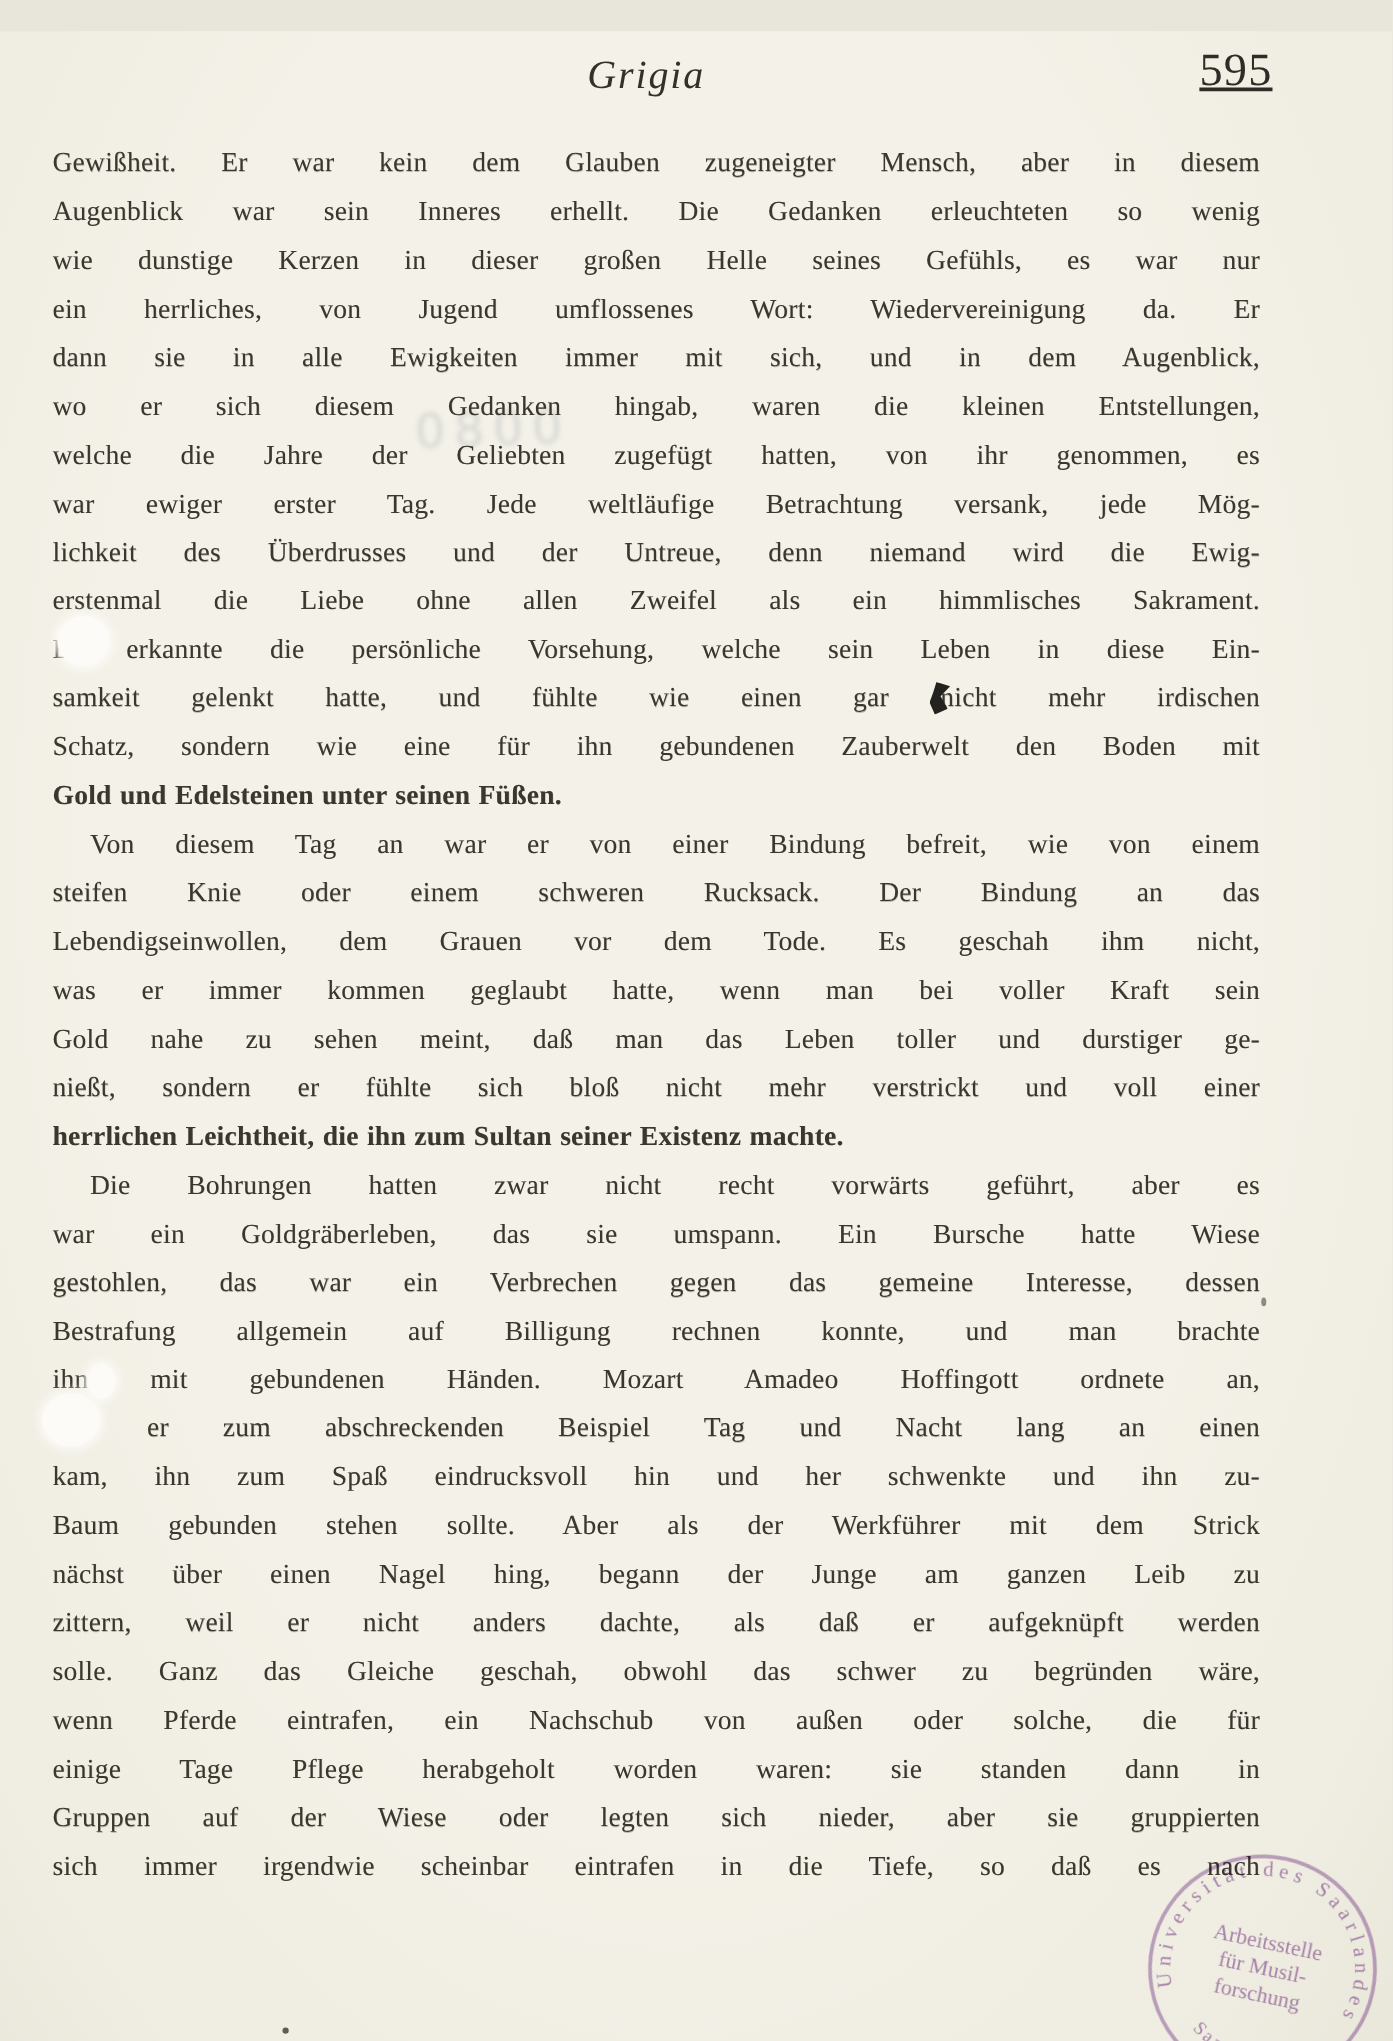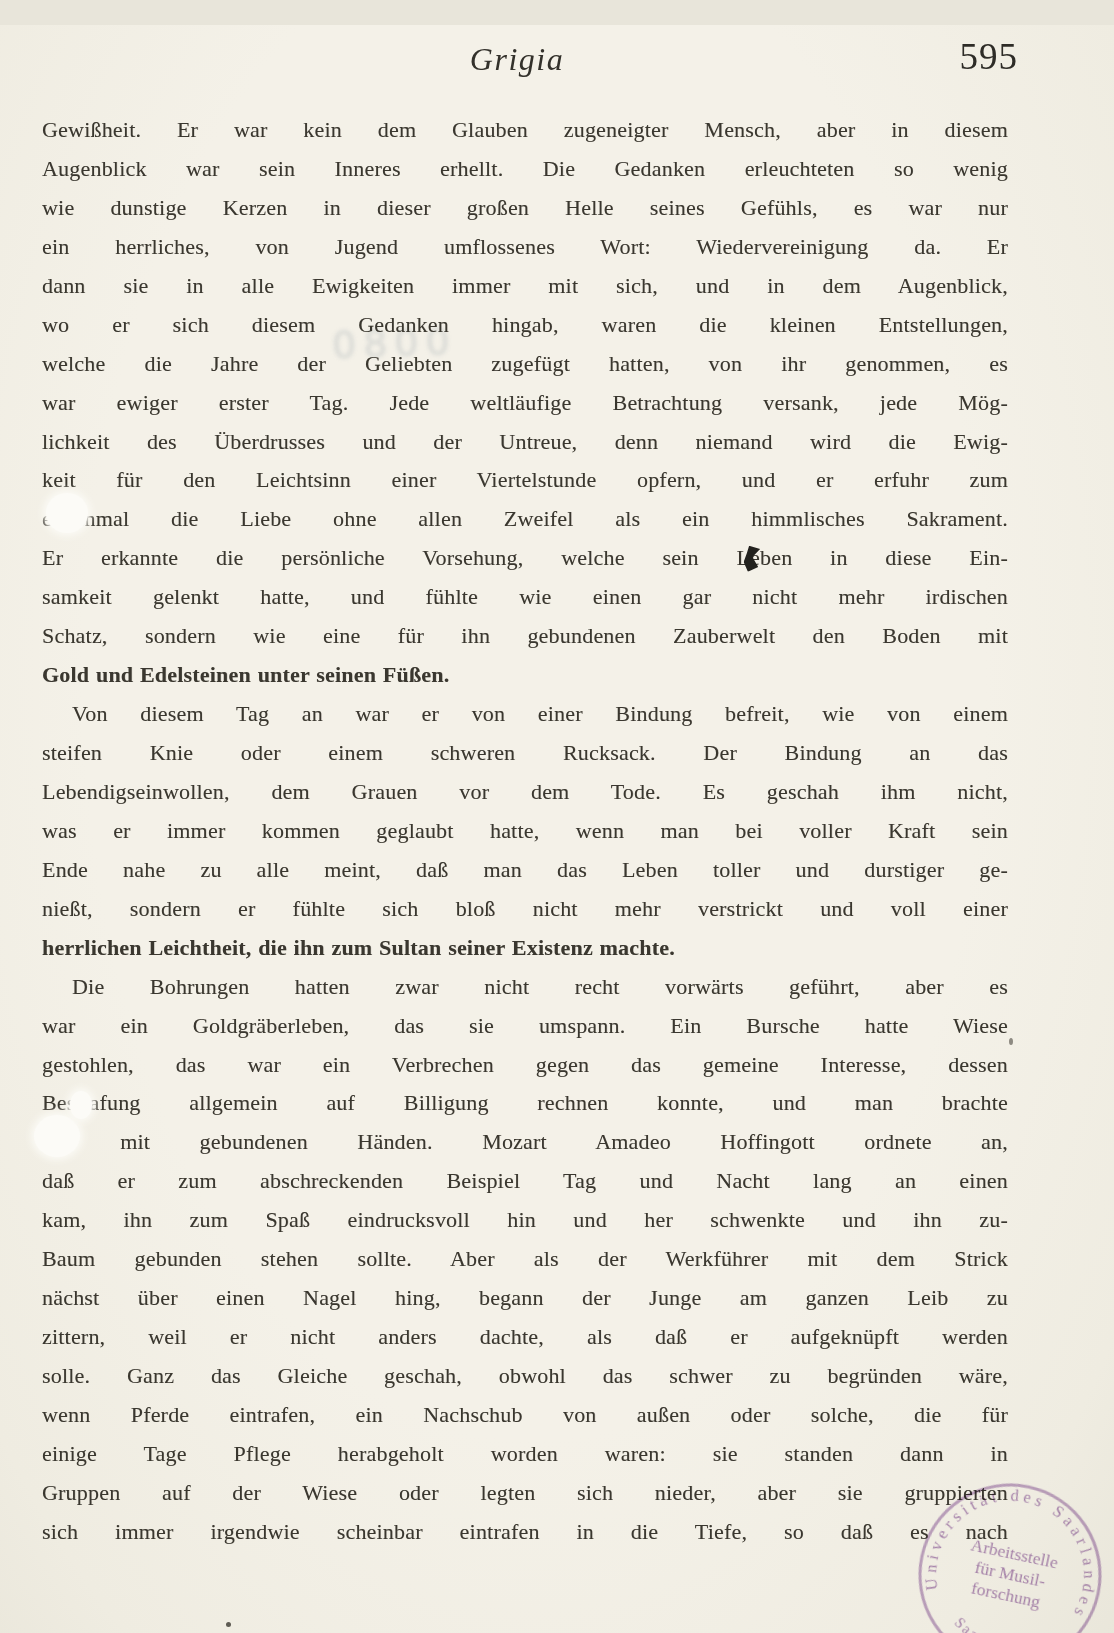--- a/index.html
+++ b/index.html
@@ -9,20 +9,21 @@
     font-family:"Liberation Serif", serif;
     margin-top:25px;
   }
   .running-title {
     position:absolute; top:16px; left:-40px; width:100%; text-align:center;
     font-style:italic; font-size:32px; color:#33312b; letter-spacing:1.5px;
   }
   .page-number {
     position:absolute; top:10px; right:96px; font-size:37px; color:#2e2c27;
     letter-spacing:1px;
+    text-decoration:underline;
   }
   .textblock {
     position:absolute; top:86px; left:42px; width:966px;
     color:#3a372f; font-size:22px;
     text-shadow: 0.3px 0.3px 0 rgba(58,55,47,0.30);
   }
   .line {
     height:38.95px; line-height:38.95px;
     text-align:justify; text-align-last:justify;
     overflow:hidden; word-spacing:1px; letter-spacing:0.2px;
@@ -81,31 +82,30 @@
   <div class="textblock" id="textblock">
       <div class="line">Gewißheit. Er war kein dem Glauben zugeneigter Mensch, aber in diesem</div>
       <div class="line">Augenblick war sein Inneres erhellt. Die Gedanken erleuchteten so wenig</div>
       <div class="line">wie dunstige Kerzen in dieser großen Helle seines Gefühls, es war nur</div>
       <div class="line">ein herrliches, von Jugend umflossenes Wort: Wiedervereinigung da. Er</div>
       <div class="line">dann sie in alle Ewigkeiten immer mit sich, und in dem Augenblick,</div>
       <div class="line">wo er sich diesem Gedanken hingab, waren die kleinen Entstellungen,</div>
       <div class="line">welche die Jahre der Geliebten zugefügt hatten, von ihr genommen, es</div>
       <div class="line">war ewiger erster Tag. Jede weltläufige Betrachtung versank, jede Mög-</div>
       <div class="line">lichkeit des Überdrusses und der Untreue, denn niemand wird die Ewig-</div>
-      <div class="line">keit für den Leichtsinn einer Viertelstunde opfern, und er erfuhr zum</div>
       <div class="line">erstenmal die Liebe ohne allen Zweifel als ein himmlisches Sakrament.</div>
       <div class="line">Er erkannte die persönliche Vorsehung, welche sein Leben in diese Ein-</div>
       <div class="line">samkeit gelenkt hatte, und fühlte wie einen gar nicht mehr irdischen</div>
       <div class="line">Schatz, sondern wie eine für ihn gebundenen Zauberwelt den Boden mit</div>
       <div class="line para-end">Gold und Edelsteinen unter seinen Füßen.</div>
       <div class="line indent">Von diesem Tag an war er von einer Bindung befreit, wie von einem</div>
       <div class="line">steifen Knie oder einem schweren Rucksack. Der Bindung an das</div>
       <div class="line">Lebendigseinwollen, dem Grauen vor dem Tode. Es geschah ihm nicht,</div>
       <div class="line">was er immer kommen geglaubt hatte, wenn man bei voller Kraft sein</div>
-      <div class="line">Ende nahe zu alle meint, daß man das Leben toller und durstiger ge-</div>
+      <div class="line">Gold nahe zu sehen meint, daß man das Leben toller und durstiger ge-</div>
       <div class="line">nießt, sondern er fühlte sich bloß nicht mehr verstrickt und voll einer</div>
       <div class="line para-end">herrlichen Leichtheit, die ihn zum Sultan seiner Existenz machte.</div>
       <div class="line indent">Die Bohrungen hatten zwar nicht recht vorwärts geführt, aber es</div>
       <div class="line">war ein Goldgräberleben, das sie umspann. Ein Bursche hatte Wiese</div>
       <div class="line">gestohlen, das war ein Verbrechen gegen das gemeine Interesse, dessen</div>
       <div class="line">Bestrafung allgemein auf Billigung rechnen konnte, und man brachte</div>
       <div class="line">ihn mit gebundenen Händen. Mozart Amadeo Hoffingott ordnete an,</div>
       <div class="line">daß er zum abschreckenden Beispiel Tag und Nacht lang an einen</div>
       <div class="line">kam, ihn zum Spaß eindrucksvoll hin und her schwenkte und ihn zu-</div>
       <div class="line">Baum gebunden stehen sollte. Aber als der Werkführer mit dem Strick</div>

